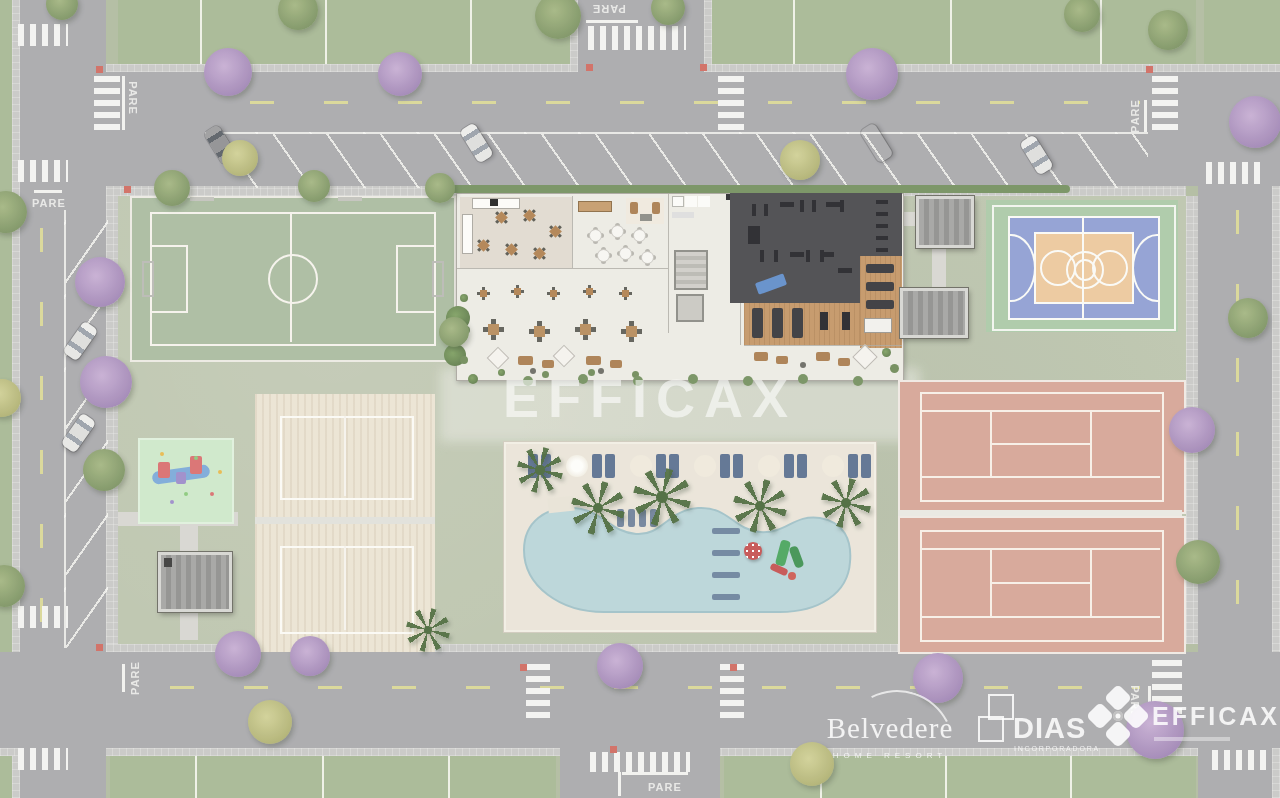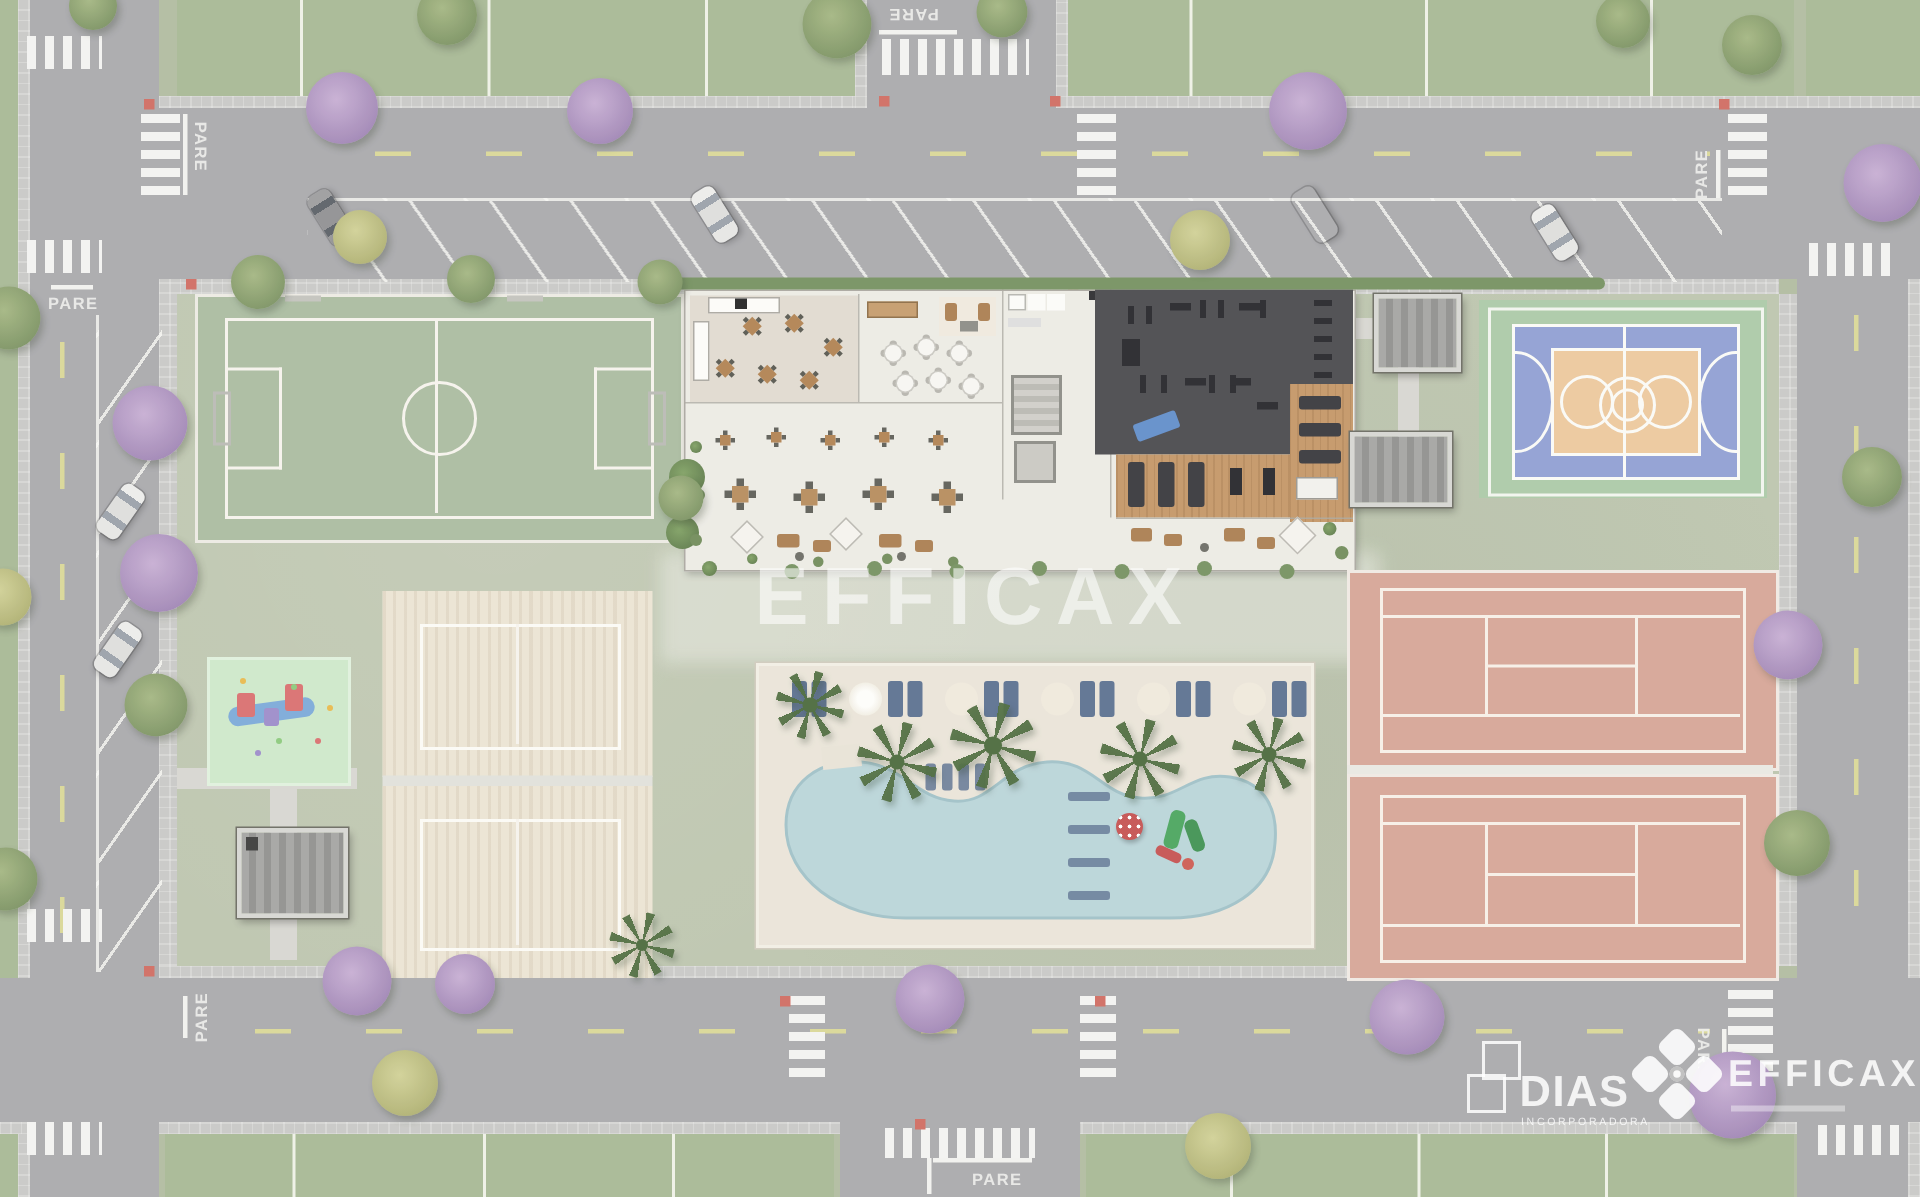--- a/index.html
+++ b/index.html
@@ -363,20 +363,25 @@
   <div class="a tree p" style="left:1169px;top:407px;width:46px;height:46px"></div>
   <div class="a tree" style="left:1176px;top:540px;width:44px;height:44px"></div>
   <div class="a tree" style="left:1228px;top:298px;width:40px;height:40px"></div>
 
   <div class="a haze" style="left:0;top:0;width:1280px;height:798px"></div>
 
   <div class="a wm" style="left:440px;top:372px;width:420px">
     <div class="t1">EFFICAX</div>
   </div>
 
+  <div class="a logo" style="left:798px;top:672px;width:184px;height:100px">
+    <div class="a arc" style="left:42px;top:18px;width:110px;height:110px;transform:rotate(18deg)"></div>
+    <div class="a bel-name" style="left:0;top:40px;width:184px">Belvedere</div>
+    <div class="a bel-tag" style="left:0;top:76px;width:184px">HOME RESORT</div>
+  </div>
   <div class="a logo" style="left:1086px;top:686px;width:170px;height:72px">
     <div class="a petal" style="left:22px;top:2px"></div>
     <div class="a petal" style="left:4px;top:20px"></div>
     <div class="a petal" style="left:40px;top:20px"></div>
     <div class="a petal" style="left:22px;top:38px"></div>
     <div class="a" style="left:27px;top:25px;width:10px;height:10px;border-radius:50%;background:rgba(255,255,255,.92);box-shadow:inset 0 0 0 2.5px rgba(150,150,150,.55)"></div>
     <div class="a eff-name" style="left:66px;top:16px">EFFICAX</div>
     <div class="a eff-tag" style="left:68px;top:46px"></div>
   </div>
   <div class="a logo" style="left:976px;top:690px;width:110px;height:70px">

